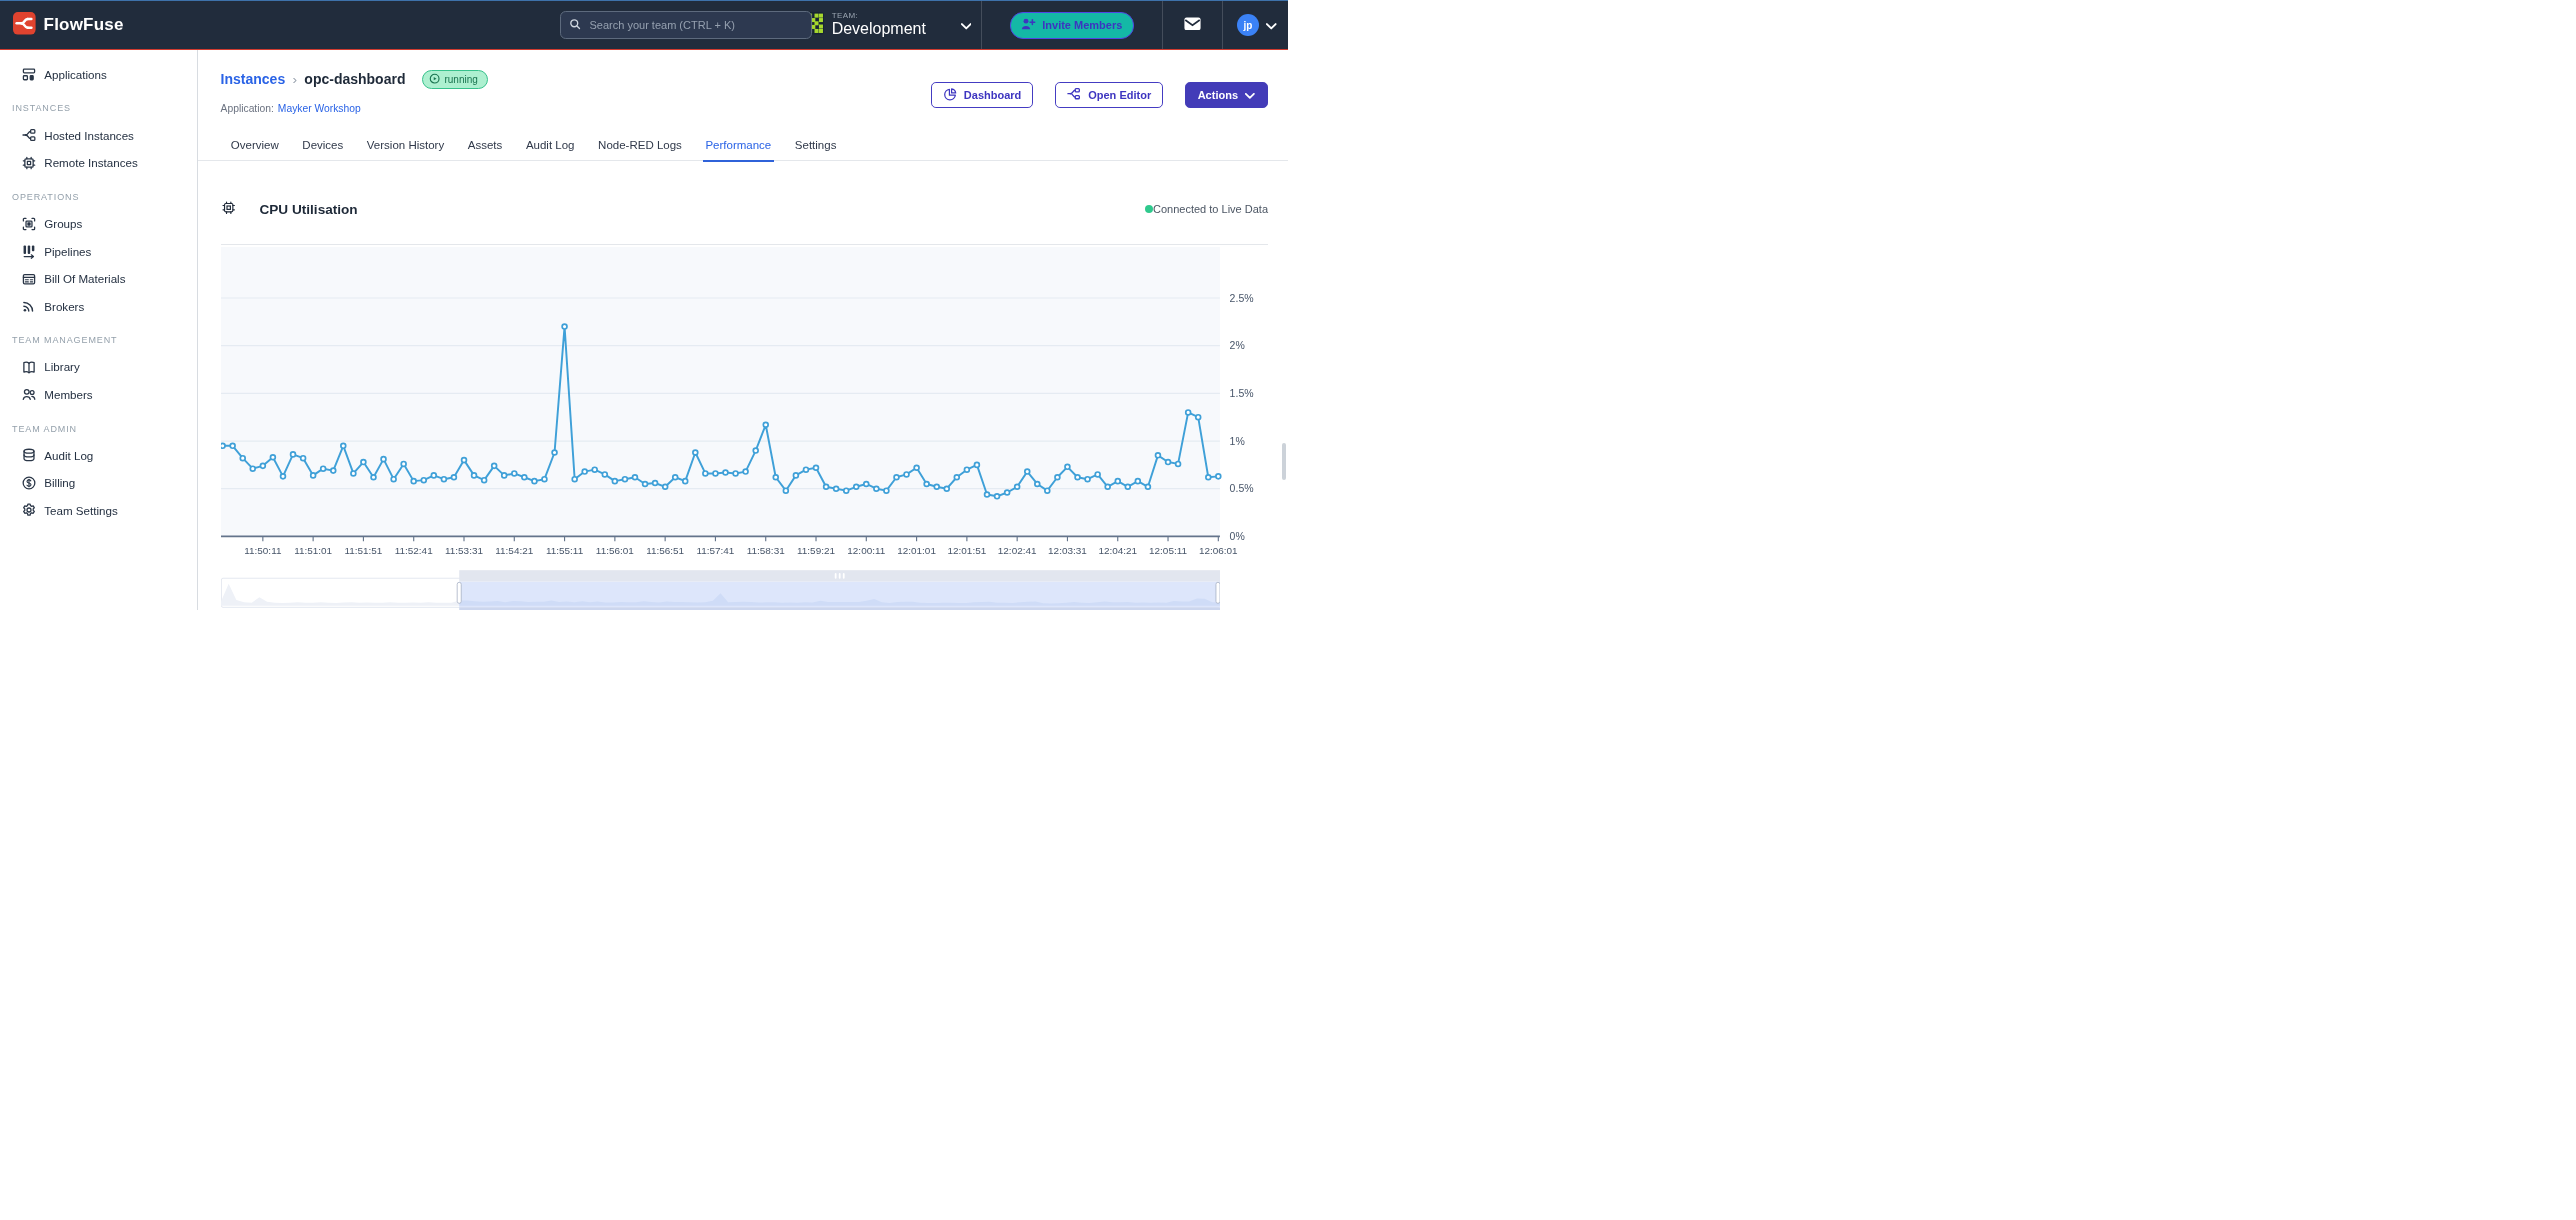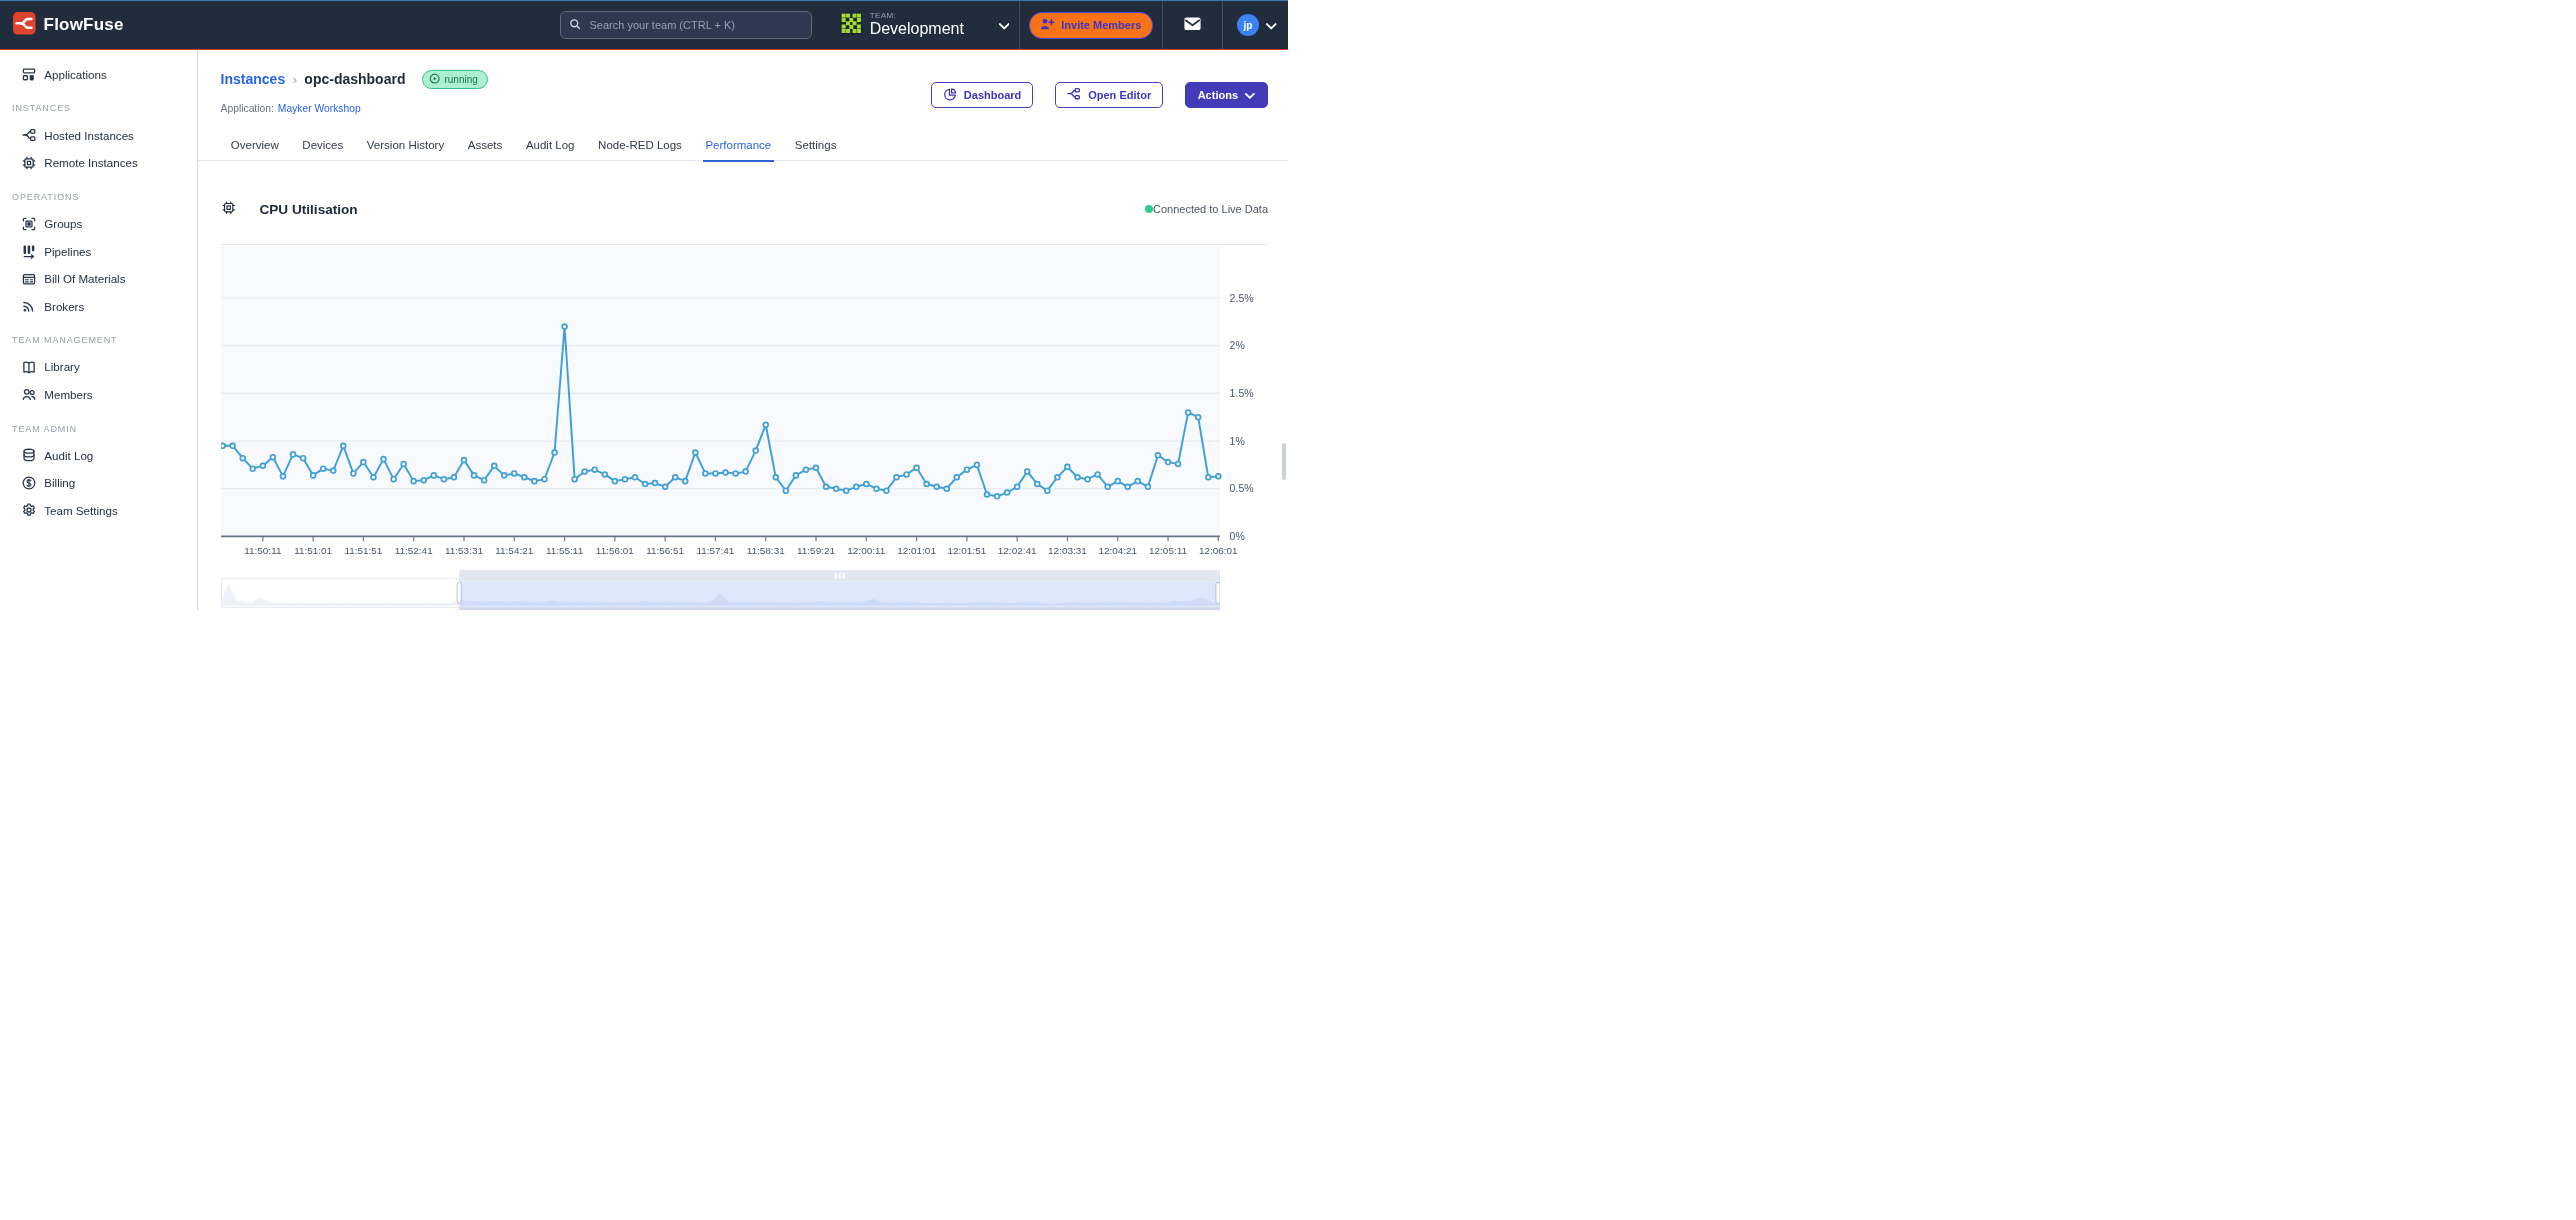--- a/index.html
+++ b/index.html
@@ -26,21 +26,21 @@
   }
   .nav-search input::placeholder { color:#95a0af; }
   .nav-right { margin-left:auto; display:flex; align-items:center; height:100%; padding-right:11.3px; }
   .team-switch { width:184px; height:100%; display:flex; align-items:center; gap:7.3px; padding:0 9.7px 0 4.9px; cursor:pointer; }
   .team-text { display:flex; flex-direction:column; line-height:1.15; }
   .team-label { font-size:8px; color:#9aa5b1; letter-spacing:0.4px; }
   .team-name { font-size:16px; font-weight:normal; color:#fff; }
   .team-switch .chev { margin-left:auto; }
   .vdiv { width:0.8px; height:100%; background:rgba(255,255,255,.16); }
   .invite-btn {
-    margin:0 9px; height:27px; padding:0 10.5px; background:#f97316;
+    margin:0 28px; height:27px; padding:0 10.5px; background:#14b8a6;
     border:1.6px solid #4f46e5; border-radius:13px; color:#3d35c0;
     font-size:11px; font-weight:bold; display:flex; align-items:center; gap:6.5px;
     cursor:pointer; font-family:inherit;
   }
   .mail-btn { margin:0 15.4px; background:none; border:none; cursor:pointer; display:flex; }
   .user-menu { margin-left:13.7px; display:flex; align-items:center; gap:7.3px; cursor:pointer; }
   .avatar {
     width:22px; height:22px; border-radius:50%; background:#3b82f6; color:#fff;
     font-size:10px; font-weight:bold; display:flex; align-items:center; justify-content:center;
   }

